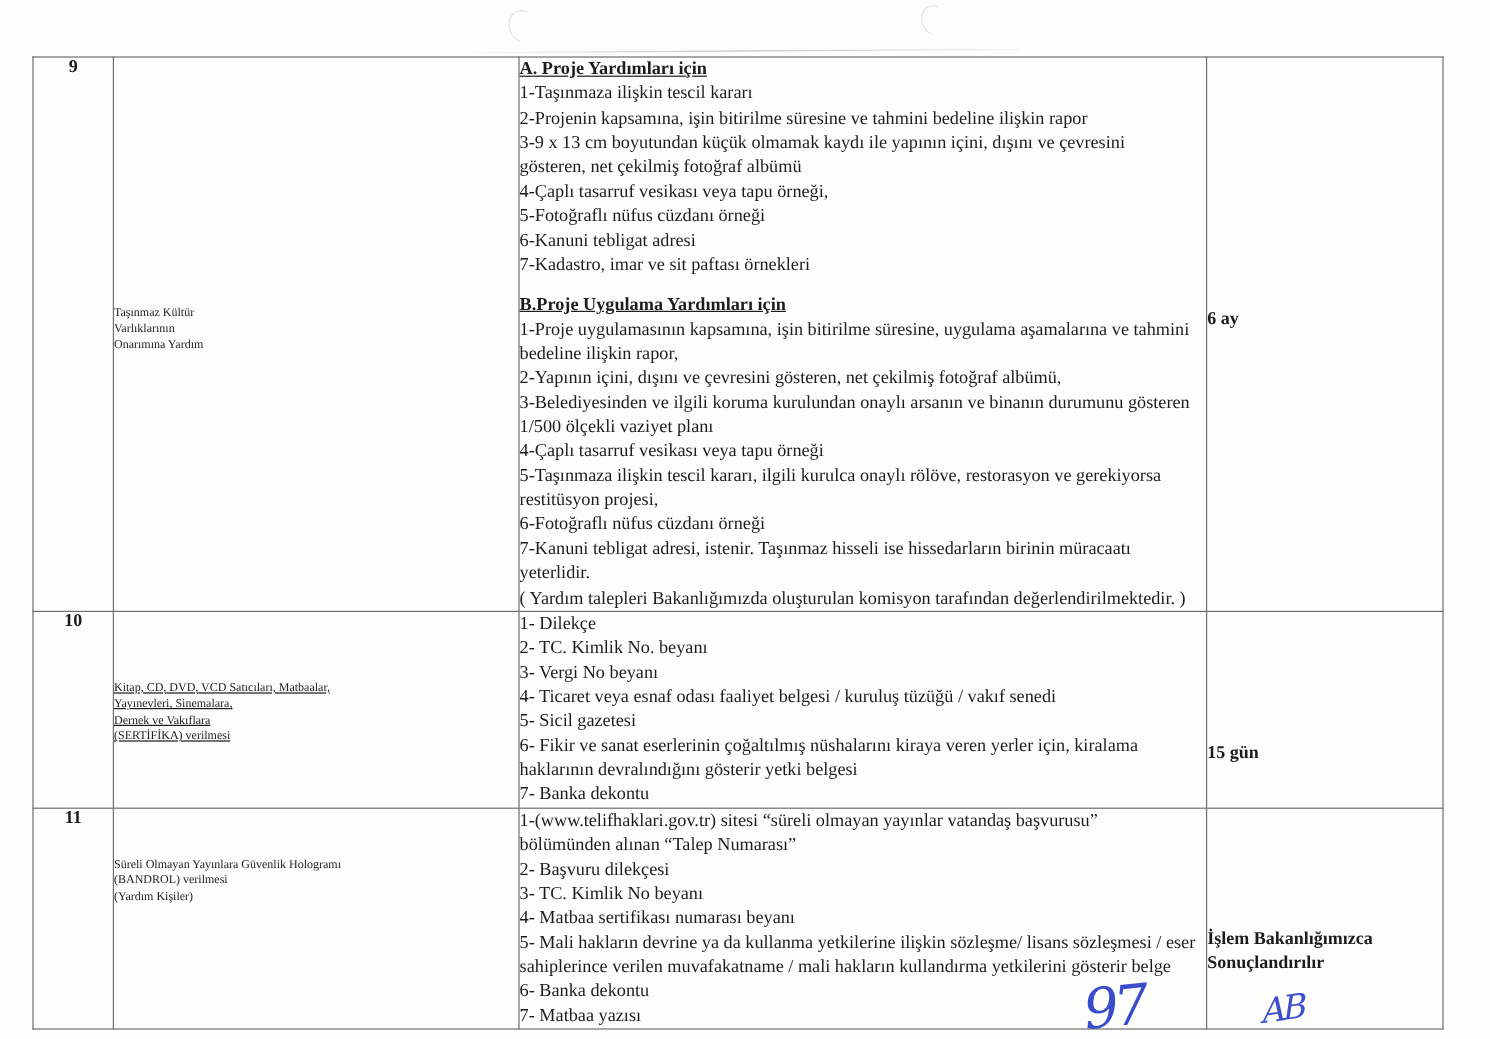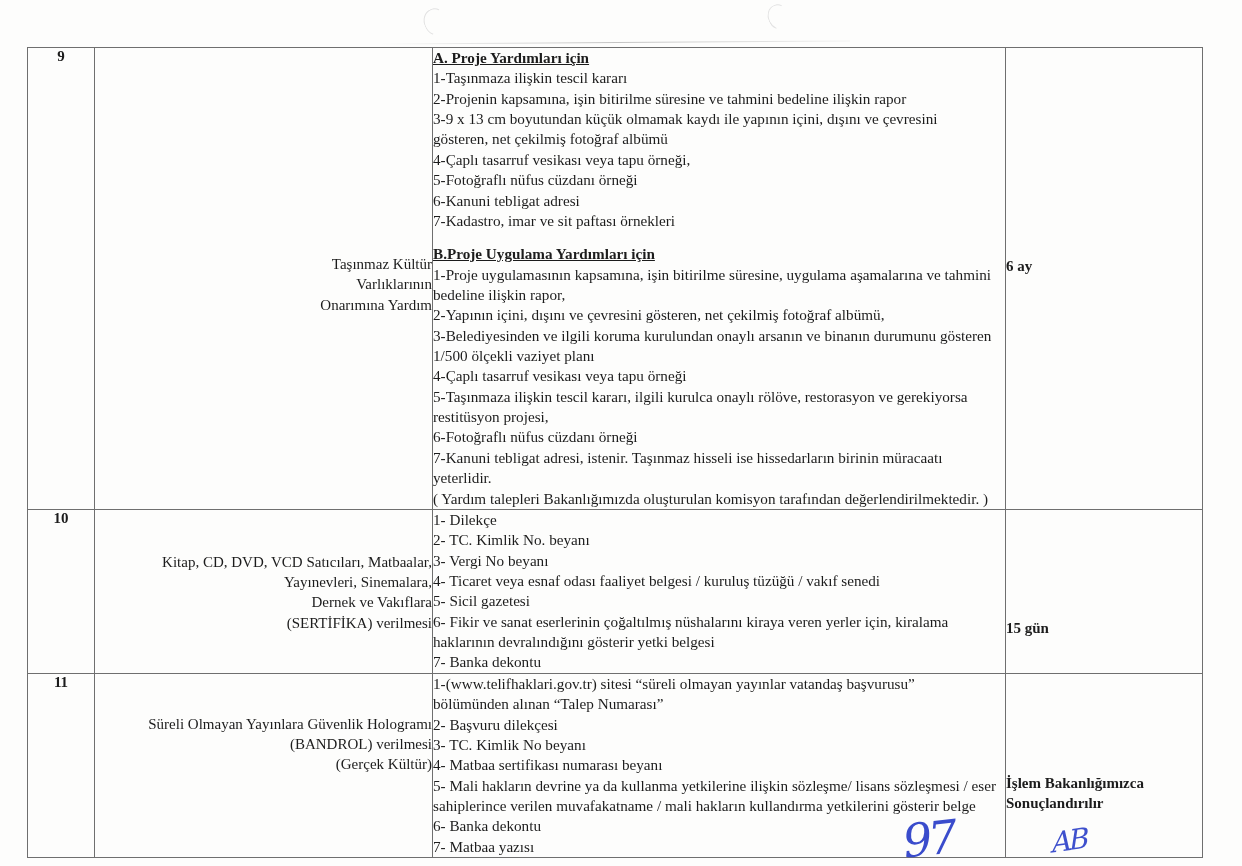--- a/index.html
+++ b/index.html
@@ -67,22 +67,22 @@
   col.c-docs  { width: 573px; }
   col.c-time  { width: 197px; }
 
   .cell-no {
     text-align: center;
     vertical-align: middle;
     font-weight: bold;
     font-size: 15px;
   }
   .cell-desc {
-    text-align: right;
-    font-size: 15px;
+    text-align: left;
+    font-size: 10px;
     line-height: 1.35;
     padding: 6px 8px 0 8px;
   }
   .cell-desc .desc-inner { display: block; }
   .cell-desc .line { display: block; }
 
   .cell-docs {
     font-size: 15.2px;
     line-height: 1.34;
     padding: 6px 10px 6px 9px;
@@ -102,21 +102,21 @@
     font-size: 15px;
     padding-top: 6px;
   }
   .cell-time .line { display: block; line-height: 1.35; }
 
   
   .row-9 .cell-desc   { padding-top: 206px; }
   .row-9 .cell-no     { }
   .row-9 .cell-time   { padding-top: 208px; }
 
-  .row-10 .cell-desc  { padding-top: 42px; }
+  .row-10 .cell-desc  { padding-top: 57px; text-decoration: underline; }
   .row-10 .cell-time  { padding-top: 108px; }
 
   .row-11 .cell-desc  { padding-top: 40px; }
   .row-11 .cell-time  { padding-top: 99px; }
 
   
   .handwriting {
     position: absolute;
     color: #2a3ec8;
     font-family: "DejaVu Serif", serif;
@@ -222,21 +222,21 @@
           <span class="line">15 gün</span>
         </td>
       </tr>
 
       <tr class="row-11">
         <td class="cell-no">11</td>
         <td class="cell-desc">
           <span class="desc-inner">
             <span class="line">Süreli Olmayan Yayınlara Güvenlik Hologramı</span>
             <span class="line">(BANDROL) verilmesi</span>
-            <span class="line">(Gerçek Kültür)</span>
+            <span class="line">(Yardım Kişiler)</span>
           </span>
         </td>
         <td class="cell-docs">
           <span class="line">1-(www.telifhaklari.gov.tr) sitesi  “süreli olmayan yayınlar vatandaş başvurusu”</span>
           <span class="line">bölümünden alınan “Talep Numarası”</span>
           <span class="line">2- Başvuru dilekçesi</span>
           <span class="line">3- TC. Kimlik No beyanı</span>
           <span class="line">4- Matbaa sertifikası numarası beyanı</span>
           <span class="line">5- Mali hakların devrine ya da kullanma yetkilerine ilişkin sözleşme/ lisans sözleşmesi / eser</span>
           <span class="line">sahiplerince verilen muvafakatname / mali hakların kullandırma yetkilerini gösterir belge</span>

